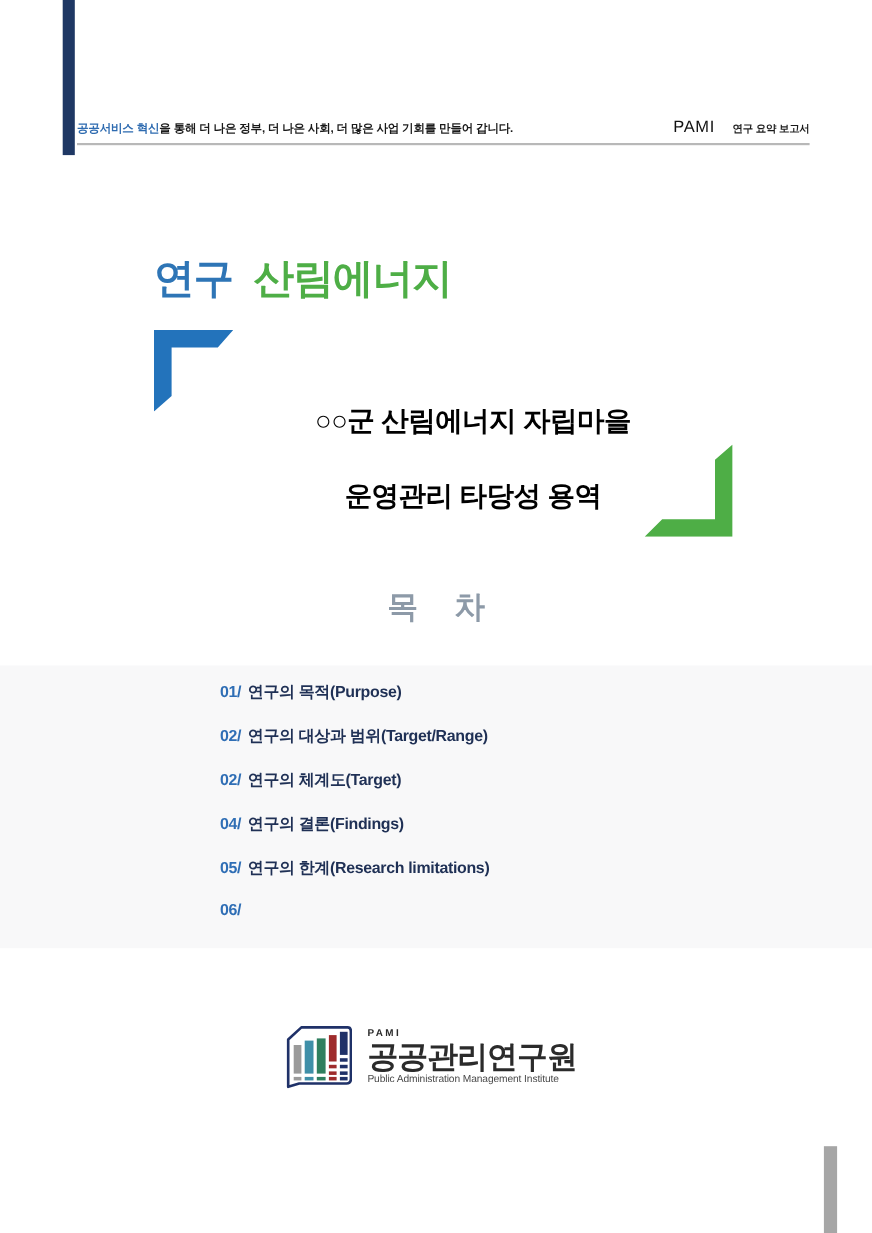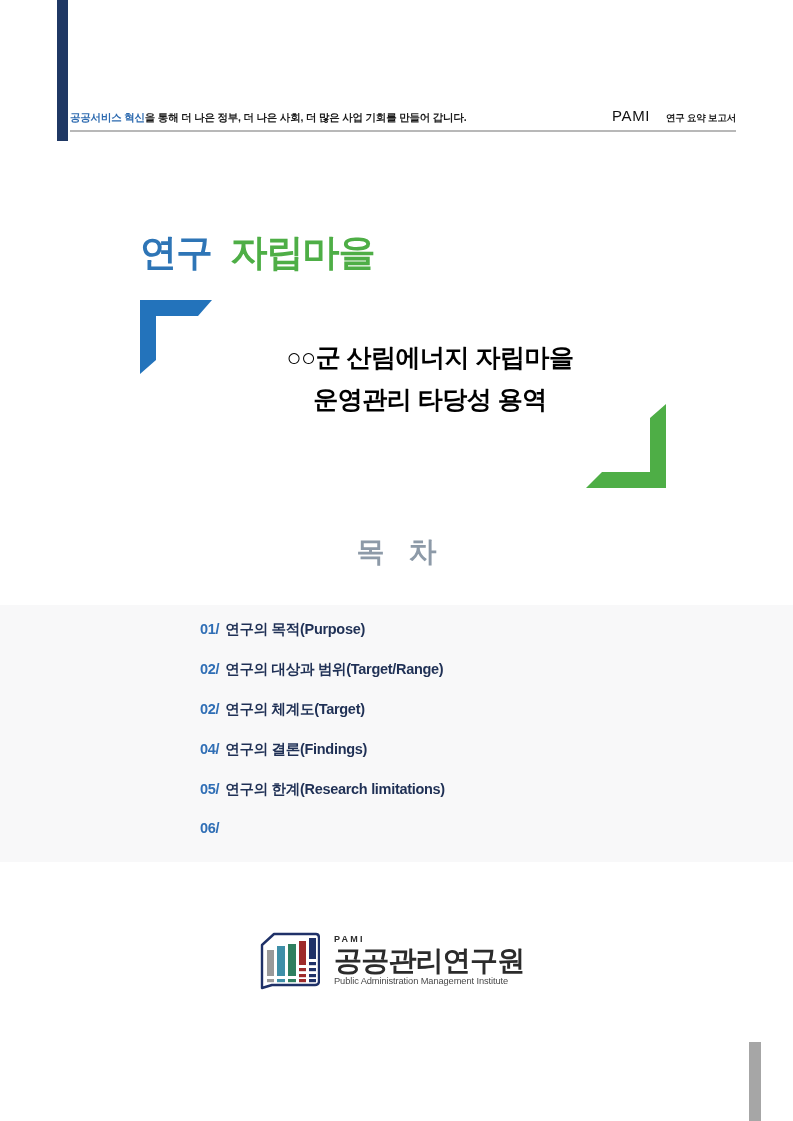--- a/index.html
+++ b/index.html
@@ -114,34 +114,35 @@
     left: 200px;
     top: 336px;
     width: 460px;
     text-align: center;
     font-size: 25px;
     font-weight: bold;
     letter-spacing: -0.5px;
     line-height: 1.68;
     color: #000000;
   }
-  .subtitle .line { display: block; white-space: nowrap; }
+  .subtitle .line { display: block; white-space: nowrap; margin-top: 26px; }
 
   
   .toc-heading {
     position: absolute;
     left: 0;
     top: 533px;
     width: 793px;
     text-align: center;
     font-size: 28px;
     font-weight: bold;
     letter-spacing: 8px;
     text-indent: 8px;
     color: #8d9aa8;
+    font-family: Liberation Mono, monospace;
   }
 
   
   .toc-band {
     position: absolute;
     left: 0;
     top: 605px;
     width: 793px;
     height: 257px;
     background: #f8f8f9;
@@ -226,21 +227,21 @@
   <div class="header-text-row">
     <div class="header-tagline"><span class="hl">공공서비스 혁신</span><span>을 통해 더 나은 정부, 더 나은 사회, 더 많은 사업 기회를 만들어 갑니다.</span></div>
     <div class="header-right">
       <span class="header-brand">PAMI</span>
       <span class="header-doctype">연구 요약 보고서</span>
     </div>
   </div>
 
   <div class="header-rule"></div>
 
-  <div class="title-main"><span class="seg-blue">연구</span>&nbsp;&nbsp;<span class="seg-green">자립마을</span></div>
+  <div class="title-main"><span class="seg-blue">연구</span>&nbsp;&nbsp;<span class="seg-green">산림에너지</span></div>
 
   <div class="bracket-blue">
     <svg viewBox="0 0 72 74" width="72" height="74" aria-hidden="true">
       <polygon points="0,0 72,0 58,16 16,16 16,60 0,74" fill="#2373bb"></polygon>
     </svg>
   </div>
 
   <div class="subtitle">
     <span class="line">○○군 산림에너지 자립마을</span>
     <span class="line">운영관리 타당성 용역</span>

